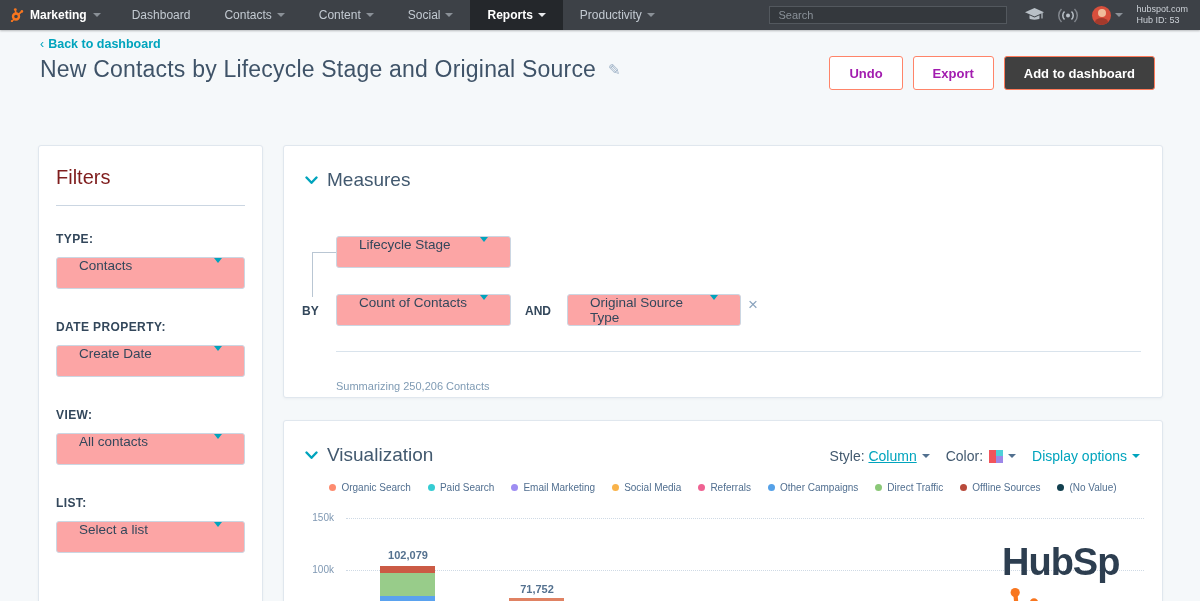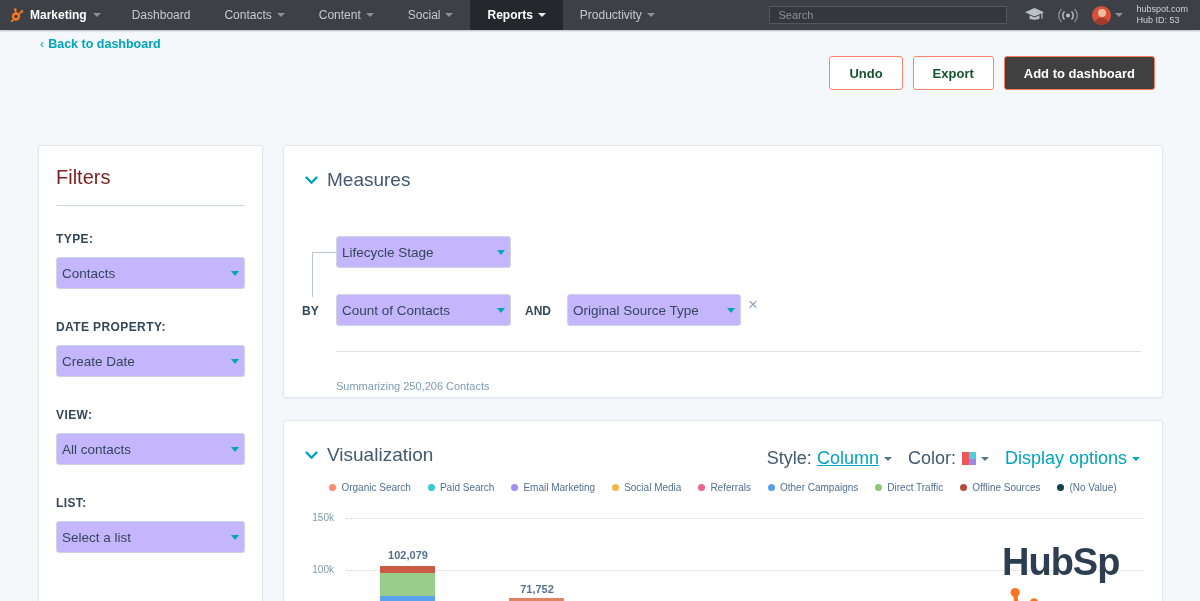--- a/index.html
+++ b/index.html
@@ -28,37 +28,37 @@
 
   
   .back-link { position:absolute; left:40px; top:37px; font-size:12.5px; font-weight:bold; color:#00a4bd; cursor:pointer; z-index:5; }
   .back-chev { margin-right:4px; font-weight:normal; }
   .page-title-row { position:absolute; left:40px; top:56px; display:flex; align-items:center; gap:12px; z-index:5; }
   .page-title { font-size:23px; font-weight:400; color:#3f5368; letter-spacing:.2px; }
   .pencil { color:#9cb0c5; font-size:15px; transform:rotate(0deg); cursor:pointer; }
   .hdr-buttons { position:absolute; top:56px; right:45px; display:flex; gap:10px; z-index:5; }
   .btn { height:34px; border-radius:3px; font-size:13px; font-weight:bold; padding:0 19px;
          display:flex; align-items:center; cursor:pointer; }
-  .btn.outline { background:#fff; border:1px solid #ff8469; color:#14532d; }
+  .btn.outline { background:#fff; border:1px solid #ff8469; color:#a21caf; }
   .btn.solid { background:#404040; border:1px solid #ff7a59; color:#fff; }
 
   
   .card { position:absolute; background:#fff; border:1px solid #e0e7ee; border-radius:3px;
           box-shadow:0 1px 3px rgba(45,62,80,.05); }
   .card-filters { left:38px; top:145px; width:225px; height:490px; padding:0 17px; }
   .card-measures { left:283px; top:145px; width:880px; height:253px; }
   .card-viz { left:283px; top:420px; width:880px; height:230px; }
 
   
   .filters-heading { margin-top:20px; font-size:20px; font-weight:400; color:#7f1d1d; }
   .filters-hr { margin-top:16px; border:none; border-top:1px solid #cbd6e2; }
   .f-label { margin-top:26px; font-size:12px; font-weight:bold; letter-spacing:.4px; color:#33475b; }
   .f-label.later { margin-top:31px; }
-  .select { margin-top:11px; height:32px; border:1px solid #cbd6e2; border-radius:3px; background:#c4b5fd;
-            display:flex; align-items:center; justify-content:space-between; padding:0 5px;
+  .select { margin-top:11px; height:32px; border:1px solid #cbd6e2; border-radius:3px; background:#fca5a5;
+            display:flex; justify-content:space-between; padding:0 22px;
             font-size:13.5px; color:#33475b; cursor:pointer; }
   .sel-caret { width:0; height:0; border-left:4.5px solid transparent; border-right:4.5px solid transparent; border-top:5.5px solid #00a4bd; }
 
   
   .section-head { position:absolute; left:21px; top:23px; display:flex; align-items:center; gap:9px; }
   .chev-svg { width:13px; height:9px; }
   .section-title { font-size:19px; font-weight:400; color:#42596f; }
 
   
   .elbow { position:absolute; left:28px; top:106px; width:24px; height:45px;
@@ -68,21 +68,21 @@
   .m-count { left:52px; top:148px; }
   .m-orig { left:283px; top:148px; width:174px; }
   .m-word { position:absolute; font-size:12px; font-weight:bold; color:#33475b; }
   .m-by { left:18px; top:158px; }
   .m-and { left:241px; top:158px; }
   .m-close { position:absolute; left:464px; top:149px; font-size:17px; color:#8ba4be; cursor:pointer; }
   .m-divider { position:absolute; left:52px; top:205px; width:805px; border-top:1px solid #d9e3ec; }
   .m-summary { position:absolute; left:52px; top:234px; font-size:11px; color:#7f9bb4; }
 
   
-  .viz-controls { position:absolute; right:22px; top:27px; display:flex; align-items:center; font-size:18px; color:#42596f; }
+  .viz-controls { position:absolute; right:22px; top:27px; display:flex; align-items:center; font-size:14px; color:#42596f; }
   .teal-link { color:#00a4bd; cursor:pointer; }
   .teal-link.underline { text-decoration:underline; }
   .ctrl-caret { width:0; height:0; border-left:4px solid transparent; border-right:4px solid transparent;
                 border-top:4.5px solid #52708f; margin-left:5px; cursor:pointer; }
   .ctrl-caret.teal { border-top-color:#00a4bd; }
   .ctrl-gap { width:16px; }
   .swatch { width:14px; height:13px; margin-left:6px; display:grid; grid-template-columns:7px 7px; grid-template-rows:6.5px 6.5px; cursor:pointer; }
   .sw-a { grid-row:1/3; background:#f2545b; }
   .sw-b { background:#4fd0d9; }
   .sw-c { background:#9d87e8; }
@@ -184,20 +184,24 @@
       <div class="account">
         <div>hubspot.com</div>
         <div>Hub ID: 53</div>
       </div>
     </div>
   </div>
 
   <div class="back-link">
     <span class="back-chev">‹</span><span>Back to dashboard</span>
   </div>
+  <div class="page-title-row">
+    <span class="page-title">New Contacts by Lifecycle Stage and Original Source</span>
+    <span class="pencil">✎</span>
+  </div>
   <div class="hdr-buttons">
     <div class="btn outline">Undo</div>
     <div class="btn outline">Export</div>
     <div class="btn solid">Add to dashboard</div>
   </div>
 
   <div class="card card-filters">
     <div class="filters-heading">Filters</div>
     <hr class="filters-hr">
 

